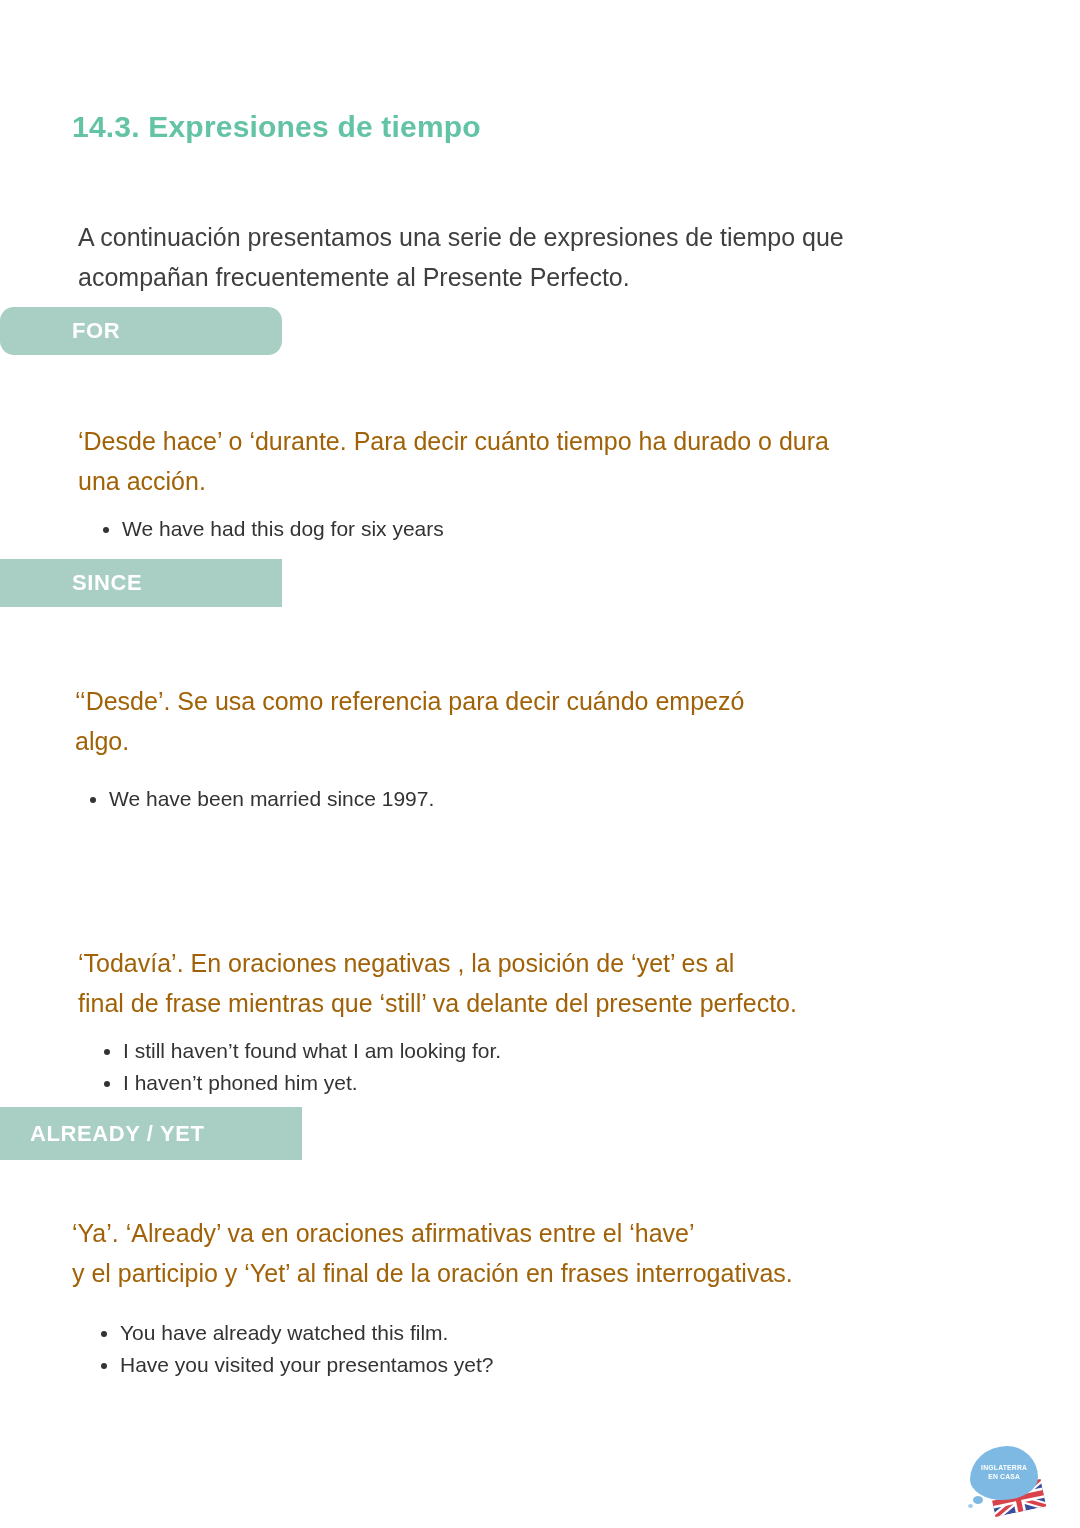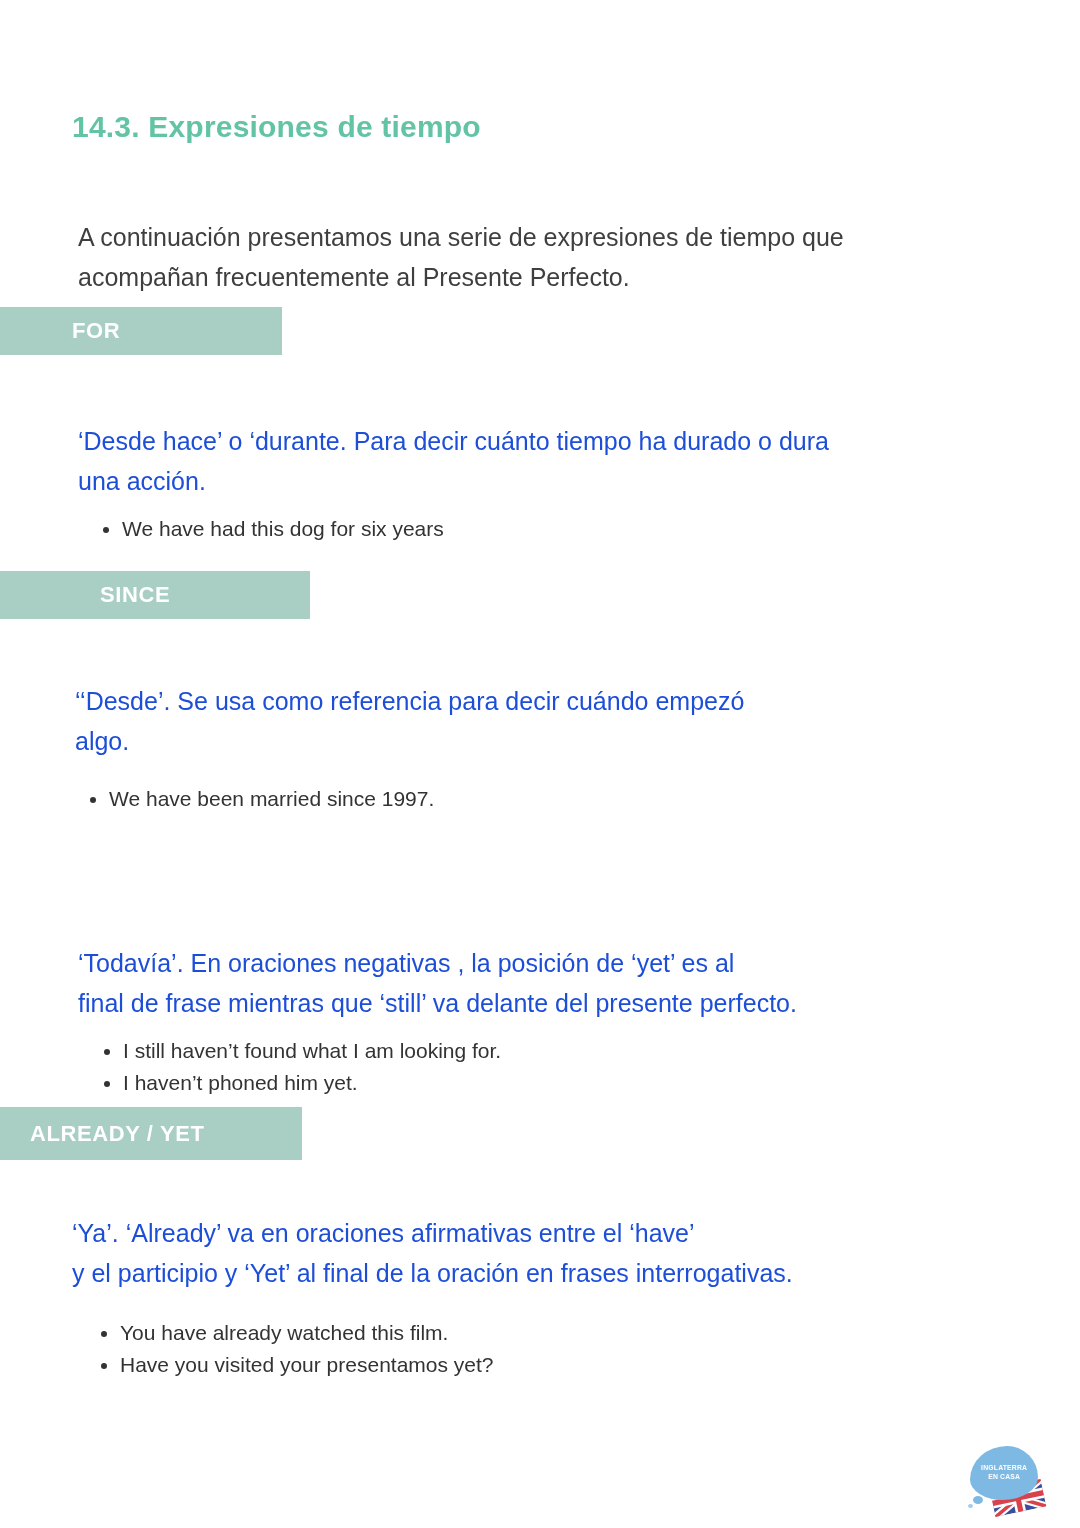--- a/index.html
+++ b/index.html
@@ -13,27 +13,27 @@
   .intro{
     position:absolute;left:78px;top:192px;
     font-size:25px;color:#3f3f3f;line-height:40px;white-space:pre-line;
   }
 
   .band{
     position:absolute;left:0;background:#a9cec3;color:#ffffff;
     font-weight:700;font-size:22px;letter-spacing:0.6px;
     display:flex;align-items:center;
   }
-  .band-for{top:307px;width:210px;height:48px;padding-left:72px;}
-  .band-since{top:571px;width:210px;height:48px;padding-left:100px;}
+  .band-for{top:307px;width:210px;height:48px;padding-left:72px;border-radius:14px;}
+  .band-since{top:559px;width:210px;height:48px;padding-left:72px;}
   .band-yetstill{top:830px;width:212px;height:52px;padding-left:30px;}
   .band-alreadyyet{top:1107px;width:272px;height:53px;padding-left:30px;text-align:right;}
 
   .desc{
-    position:absolute;font-size:25px;color:#1d4ed8;line-height:40px;white-space:pre-line;
+    position:absolute;font-size:25px;color:#a16207;line-height:40px;white-space:pre-line;
   }
   .desc-for{left:78px;top:396px;}
   .desc-since{left:75px;top:656px;}
   .desc-yetstill{left:78px;top:918px;}
   .desc-alreadyyet{left:72px;top:1188px;}
 
   ul.examples{
     position:absolute;margin:17px;list-style:disc outside;
     font-size:21px;color:#333333;line-height:32px;
   }

